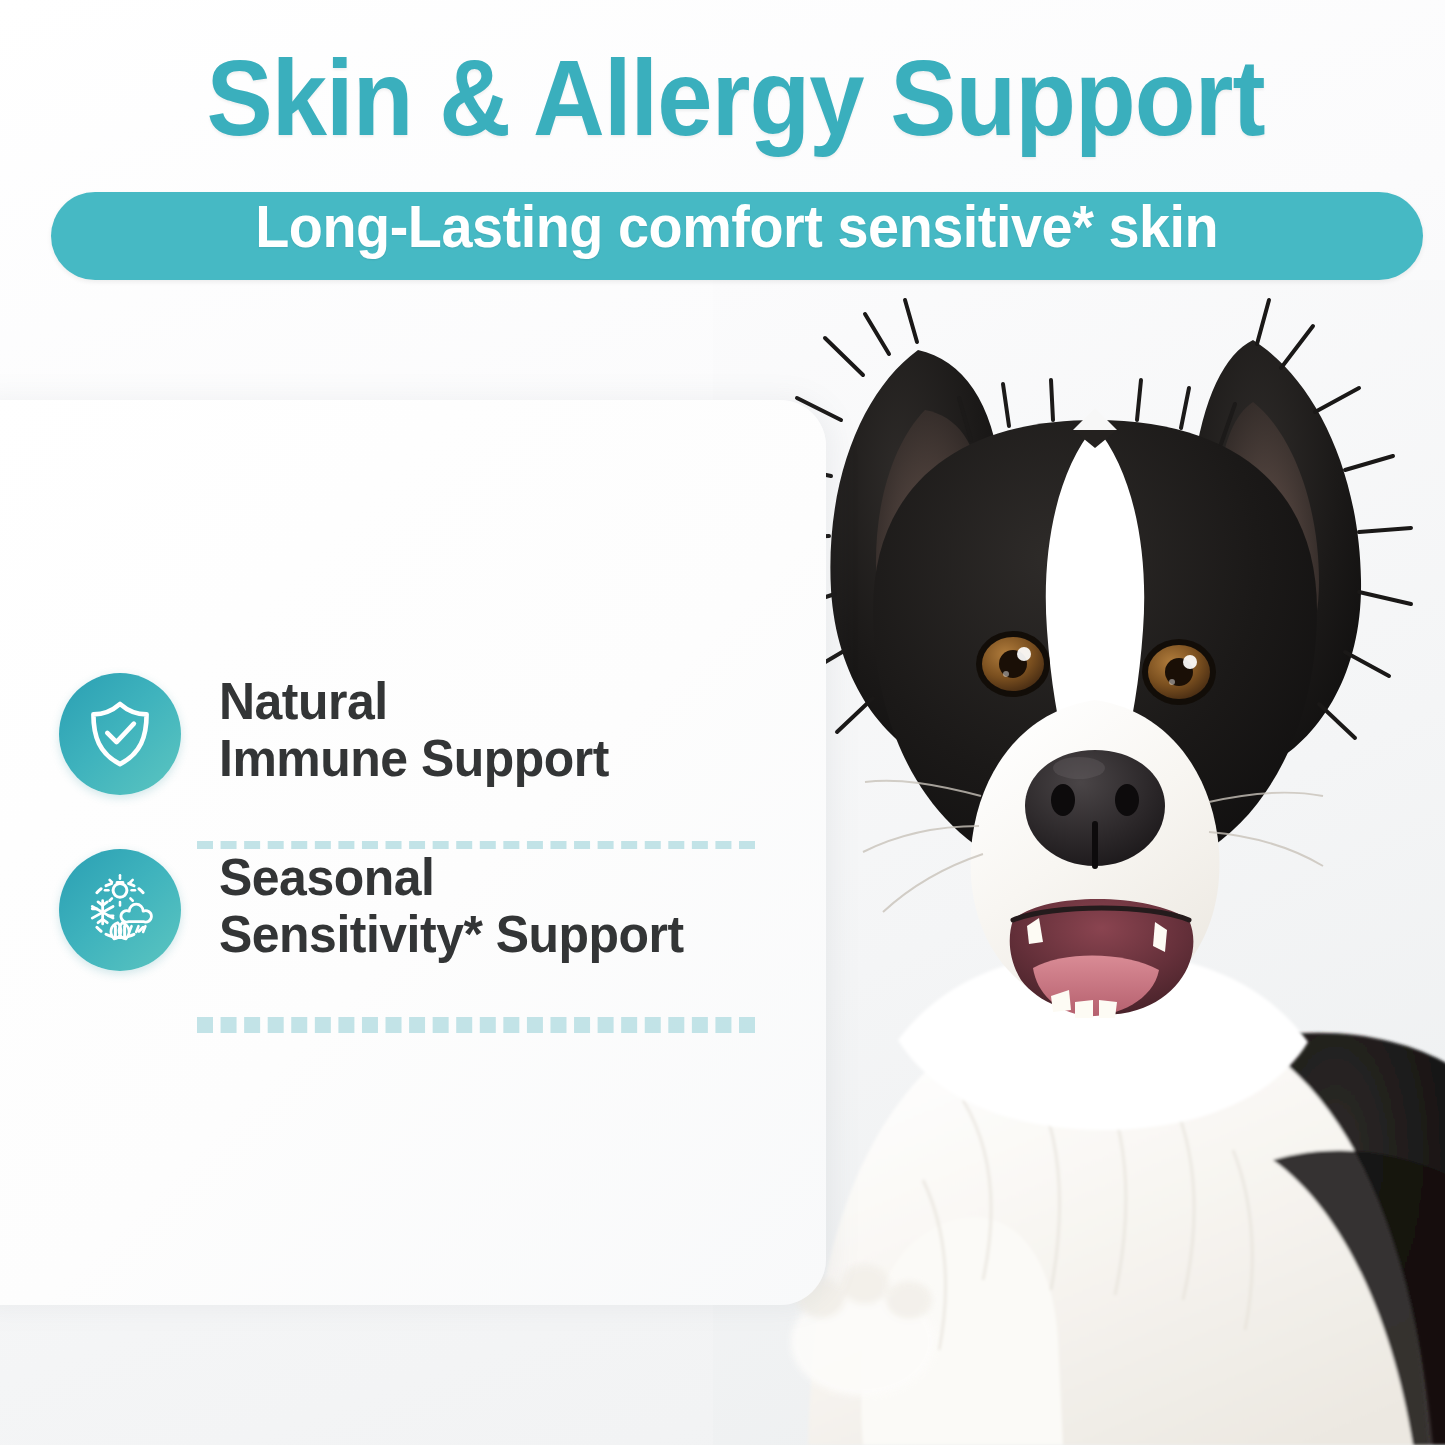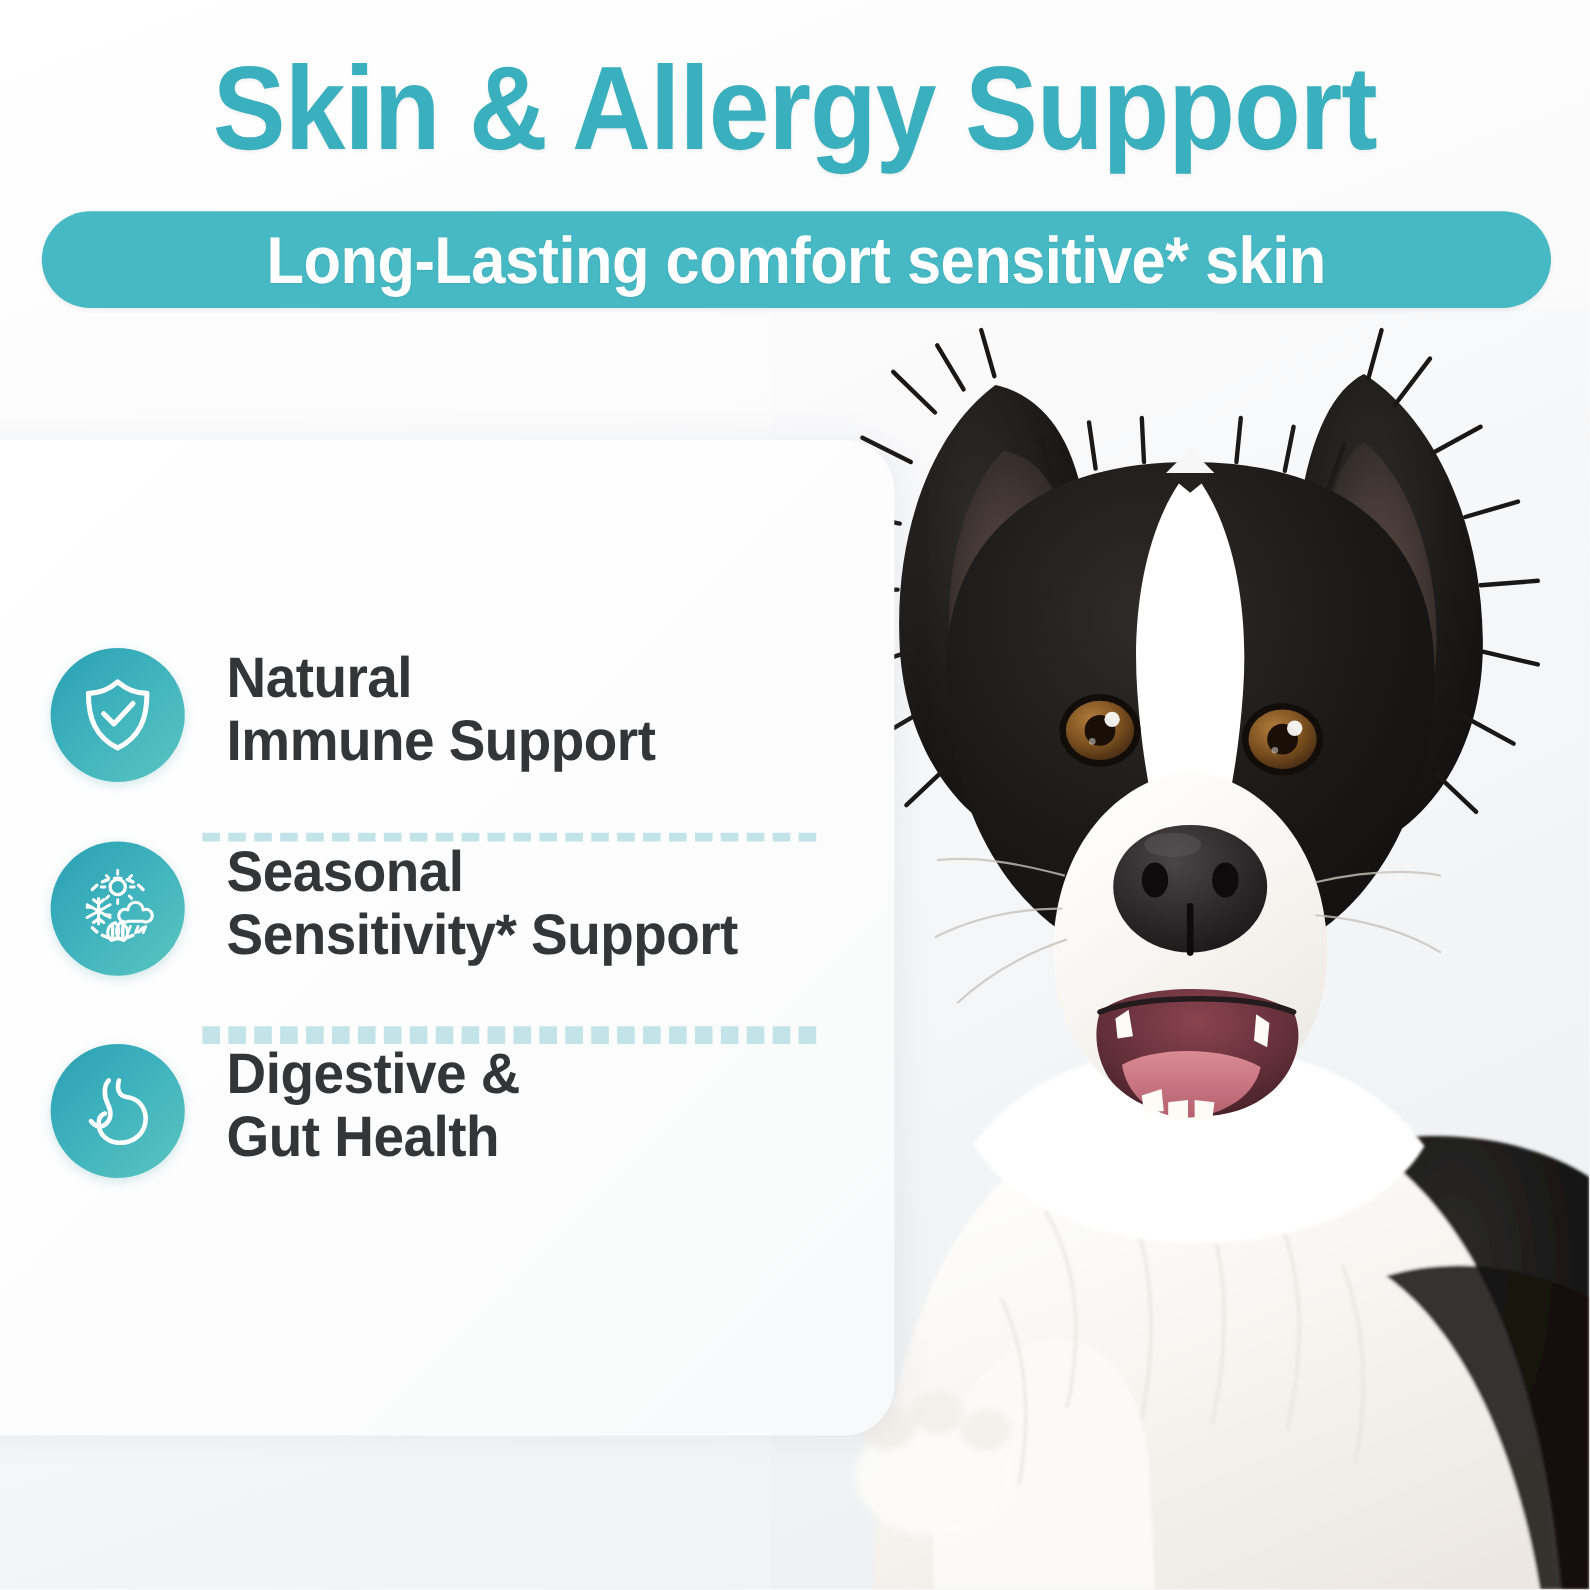--- a/index.html
+++ b/index.html
@@ -4,21 +4,21 @@
 <style>
   * { margin:0; padding:0; box-sizing:border-box; }
   html, body { width:1445px; height:1445px; }
   body {
     font-family:"Liberation Sans", sans-serif;
     background:linear-gradient(160deg,#ffffff 0%,#fbfbfc 35%,#f4f5f6 70%,#f0f1f2 100%);
     overflow:hidden;
     position:relative;
   }
 
-  #stage { position:absolute; inset:0; }
+  #stage { position:absolute; inset:0;margin-left:13px; }
 
   
   .title {
     position:absolute; left:0; top:44px; width:1445px;
     text-align:center;
     font-size:108px;
     line-height:1;
     font-weight:bold;
     color:#3aafbd;
     letter-spacing:-1px;
@@ -26,21 +26,21 @@
     transform-origin:center;
     white-space:nowrap;
     text-shadow:0 2px 3px rgba(0,0,0,0.06);
   }
 
   .subtitle-pill {
     position:absolute; left:38px; top:192px;
     width:1372px; height:88px;
     background:#46b9c4;
     border-radius:46px;
-    display:flex; align-items:center; justify-content:center;
+    display:flex; align-items:flex-start; justify-content:center;
     box-shadow:0 2px 5px rgba(0,0,0,0.07);
   }
   .subtitle-text {
     color:#ffffff;
     font-size:60px;
     font-weight:bold;
     letter-spacing:-0.5px;
     transform:scaleX(0.93);
     white-space:nowrap;
     text-shadow:0 1px 2px rgba(0,0,0,0.08);
@@ -350,26 +350,16 @@
       </div>
       <div class="benefit-label">Seasonal
 Sensitivity* Support</div>
     </div>
 
     <div class="divider"></div>
 
 
     <div class="divider"></div>
 
-    <div class="benefit-row">
-      <div class="benefit-icon">
-        <svg viewBox="0 0 64 64" fill="none" stroke="#ffffff" stroke-width="3.6" stroke-linecap="round" stroke-linejoin="round">
-          <path d="M25 8 C21 12 21 20 24 26 C27 32 27 38 23 42 C19 46 14 44 11 40"></path>
-          <path d="M33 8 C31 15 33 20 39 21 C48 22 54 29 54 38 C54 49 45 57 34 57 C24 57 17 50 17 42 C17 38 19 35 22 34"></path>
-        </svg>
-      </div>
-      <div class="benefit-label">Digestive &amp;
-Gut Health</div>
-    </div>
 
   </div>
 
 </div>
 
 </body></html>

